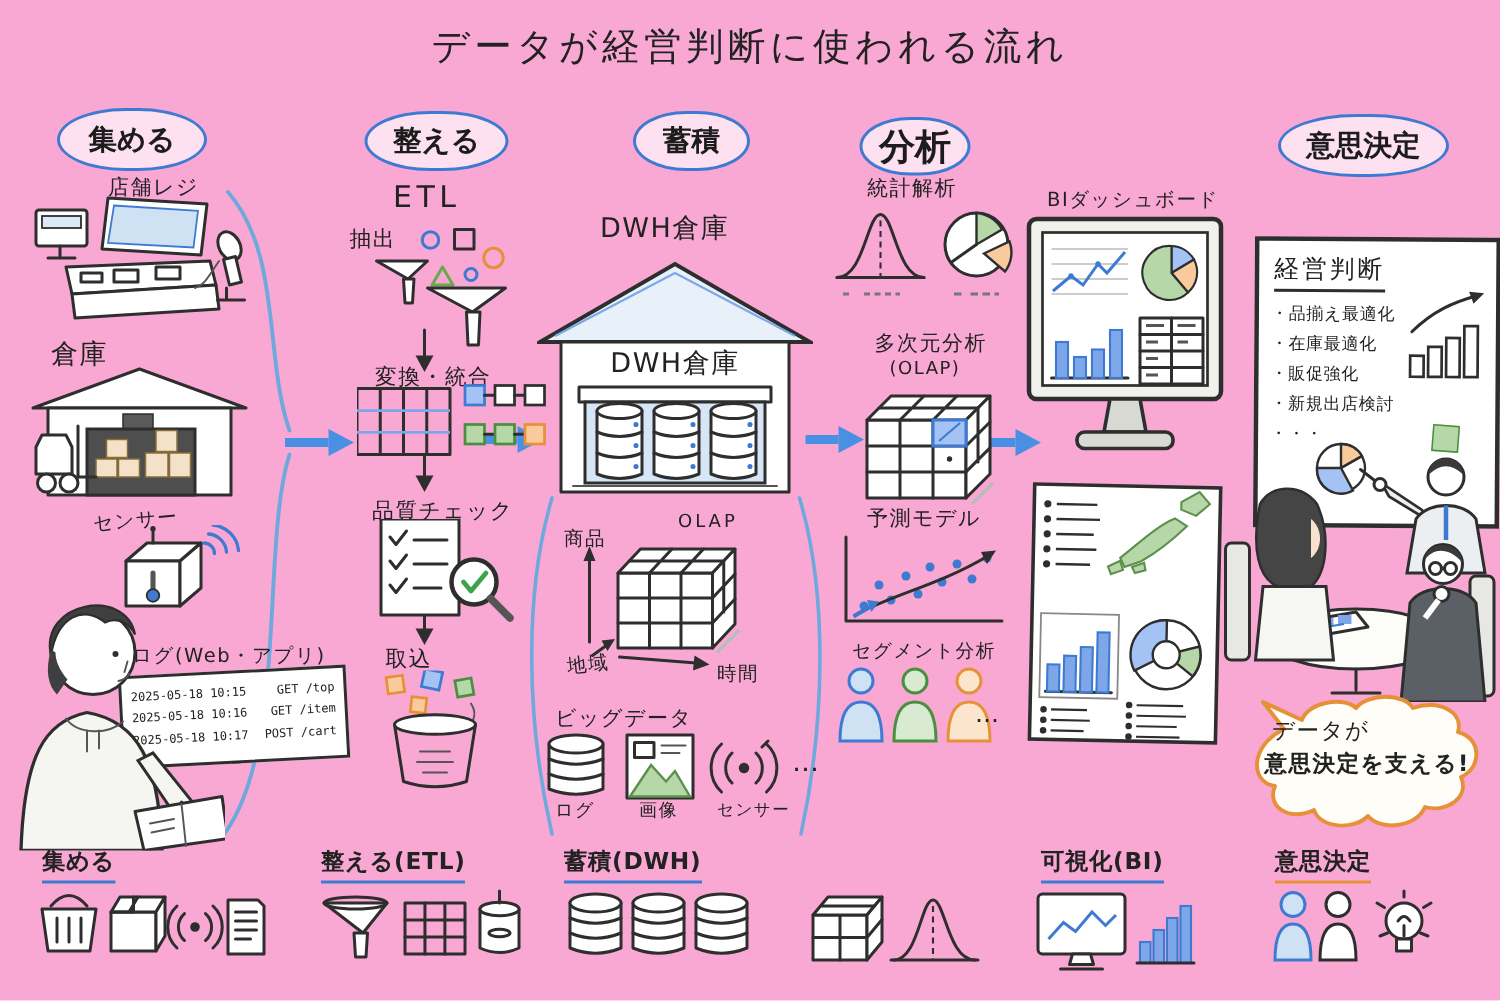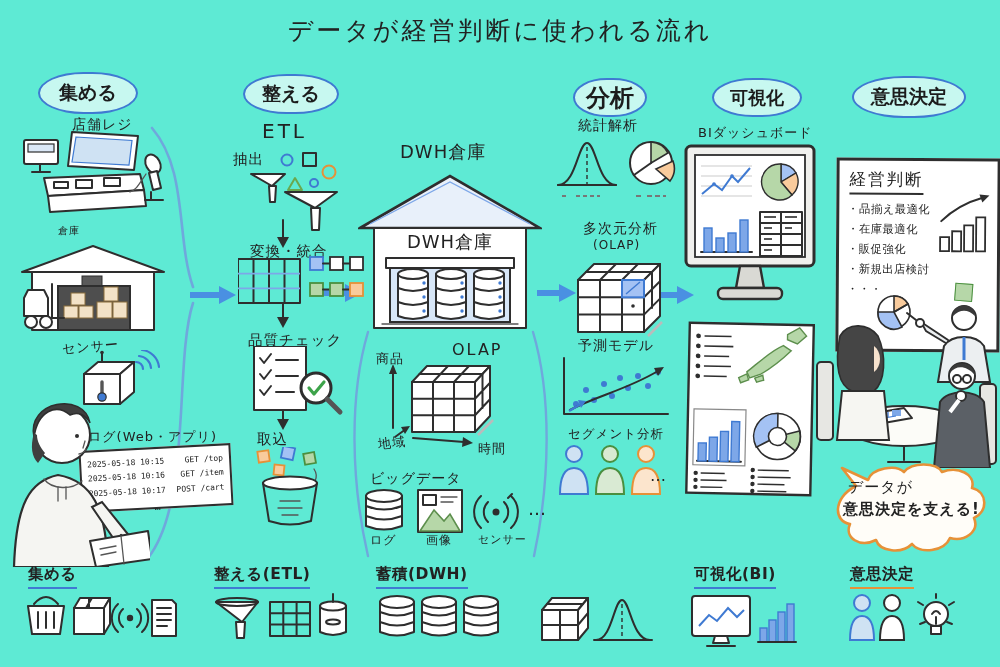--- a/index.html
+++ b/index.html
@@ -1,16 +1,16 @@
 <!DOCTYPE html>
 <html><head>
 <meta charset="utf-8">
 <style>
   html,body{margin:0;padding:0;background:#fff}
-  #canvas{position:relative;width:1000px;height:667px;background:#5eead4;overflow:hidden;
+  #canvas{position:relative;width:1000px;height:667px;background:#f9a8d4;overflow:hidden;
           font-family:"DejaVu Sans",sans-serif;color:#222}
   .abs{position:absolute}
   .t{white-space:nowrap;color:#222;letter-spacing:1px}
   .bubble{border:2.4px solid #3f7ad2;border-radius:50% / 55%;display:flex;align-items:center;
           justify-content:center;font-weight:bold;background:rgba(255,255,255,.65);color:#1c1c1c}
   .mono{font-family:"DejaVu Sans Mono",monospace}
   .legend-label{font-size:15.5px;font-weight:bold;letter-spacing:.5px;display:inline-block;padding-bottom:2px}
   .ul-blue{border-bottom:2.6px solid #3f7ad2}
   .ul-orange{border-bottom:2.6px solid #e69138}
   .sk{stroke:#2e2e2e;stroke-width:2;fill:none;stroke-linecap:round;stroke-linejoin:round}
@@ -61,43 +61,43 @@
     <g>
         <path d="M283,406 V420" class="sk" stroke-width="2.6"></path>
         <polygon points="277,419 283,430 289,419" fill="#2e2e2e"></polygon>
       </g>
   </svg>
 
   <div class="abs t" style="left:0;top:14px;width:1000px;text-align:center;font-size:25px;font-weight:500;letter-spacing:3px">データが経営判断に使われる流れ</div>
 
   <div class="abs bubble" style="left:38px;top:72px;width:96px;height:38px;font-size:19px">集める</div>
   <div class="abs bubble" style="left:243px;top:74px;width:92px;height:36px;font-size:19px">整える</div>
+  <div class="abs bubble" style="left:422px;top:74px;width:74px;height:36px;font-size:19px">蓄積</div>
   <div class="abs bubble" style="left:573px;top:78px;width:70px;height:35px;font-size:24px">分析</div>
-  <div class="abs bubble" style="left:712px;top:78px;width:86px;height:35px;font-size:18px">可視化</div>
   <div class="abs bubble" style="left:852px;top:76px;width:110px;height:38px;font-size:19px">意思決定</div>
 
   <div class="abs t" style="left:72px;top:116px;font-size:14px">店舗レジ</div>
   <svg class="abs" style="left:20px;top:130px" width="148" height="92">
     <rect x="4" y="10" width="34" height="24" rx="2" class="skw"></rect>
     <rect x="8" y="14" width="26" height="8" fill="#dbe8f7" stroke="#2e2e2e" stroke-width="1.2"></rect>
     <path d="M20,34 V42 M12,42 H30" class="sk"></path>
     <polygon points="52,2 118,6 114,40 48,36" class="skw"></polygon>
     <polygon points="56,7 112,10.5 109,35 52,32" fill="#cfe2f3" stroke="#3f7ad2" stroke-width="1.2"></polygon>
     <polygon points="24,48 120,44 124,60 28,66" class="skw"></polygon>
     <polygon points="28,66 124,60 126,76 30,82" class="skw"></polygon>
     <rect x="56" y="50" width="16" height="8" class="skw" stroke-width="1.4"></rect>
     <rect x="84" y="48" width="16" height="8" class="skw" stroke-width="1.4"></rect>
     <rect x="34" y="52" width="14" height="6" class="skw" stroke-width="1.4"></rect>
     <path d="M126,44 C118,56 116,60 110,62" class="thin"></path>
     <ellipse cx="133" cy="34" rx="7" ry="10" transform="rotate(-28 133 34)" class="skw"></ellipse>
     <polygon points="129,43 137,41 141,58 133,60" class="skw"></polygon>
     <path d="M131,62 V70 M125,70 H143" class="sk" stroke-width="1.6"></path>
   </svg>
 
-  <div class="abs t" style="left:58px;top:224px;font-size:10px">倉庫</div>
+  <div class="abs t" style="left:34px;top:224px;font-size:18px">倉庫</div>
   <svg class="abs" style="left:18px;top:238px" width="152" height="98">
     <polygon points="4,34 75,8 146,34" class="skw"></polygon>
     <rect x="14" y="34" width="122" height="58" class="skw"></rect>
     <rect x="64" y="38" width="20" height="10" fill="#5a5a5a" stroke="#2e2e2e"></rect>
     <rect x="40" y="48" width="72" height="44" fill="#4e4e4e" stroke="#2e2e2e" stroke-width="2"></rect>
     <g stroke="#8a6d3b" stroke-width="1" fill="#f3e2c7">
       <rect x="46" y="68" width="14" height="12"></rect>
         <rect x="61" y="68" width="14" height="12"></rect>
       <rect x="53" y="55" width="14" height="12"></rect>
         <rect x="79" y="64" width="15" height="16"></rect>
@@ -254,21 +254,21 @@
         <path d="M0,126 Q15,132 30,126 M0,140 Q15,146 30,140" class="sk" stroke-width="1.8"></path>
         <circle cx="26" cy="121" r="1.7" fill="#3f7ad2"></circle>
           <circle cx="26" cy="135" r="1.7" fill="#3f7ad2"></circle>
           <circle cx="26" cy="149" r="1.7" fill="#3f7ad2"></circle>
       </g>
     </g>
     <path d="M24,162 H160" class="thin"></path>
   </svg>
   <div class="abs t" style="left:398px;top:230px;width:104px;text-align:center;font-size:18px">DWH倉庫</div>
 
-  <div class="abs t" style="left:452px;top:340px;font-size:16px;letter-spacing:2px">OLAP</div>
+  <div class="abs t" style="left:452px;top:340px;font-size:12px;letter-spacing:2px">OLAP</div>
   <svg class="abs" style="left:365px;top:340px" width="160" height="122">
     <rect x="47" y="42" width="63" height="50" class="skw" stroke-width="2"></rect>
     <path d="M68,42 V92 M89,42 V92 M47,58.7 H110 M47,75.3 H110" class="sk" stroke-width="1.5"></path>
     <polygon points="47,42 62,26 125,26 110,42" class="skw" stroke-width="2"></polygon>
     <path d="M54.5,34 H117.5 M68,42 L83,26 M89,42 L104,26" class="sk" stroke-width="1.5"></path>
     <polygon points="110,42 125,26 125,76 110,92" class="skw" stroke-width="2"></polygon>
     <path d="M110,58.7 L125,42.7 M110,75.3 L125,59.3 M117.5,34 V68" class="sk" stroke-width="1.5"></path>
     <path d="M113,95 L128,80" stroke="#bbb" stroke-width="2.5"></path>
     <path d="M28,88 V32" class="sk" stroke-width="2"></path>
       <polygon points="24,34 28,24 32,34" fill="#2e2e2e"></polygon>

